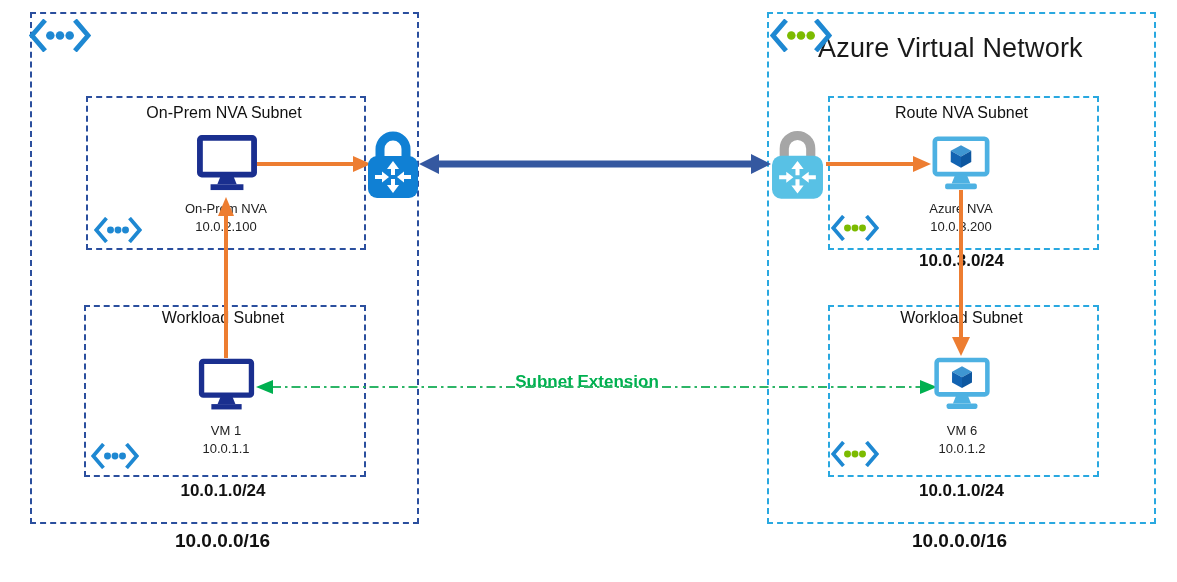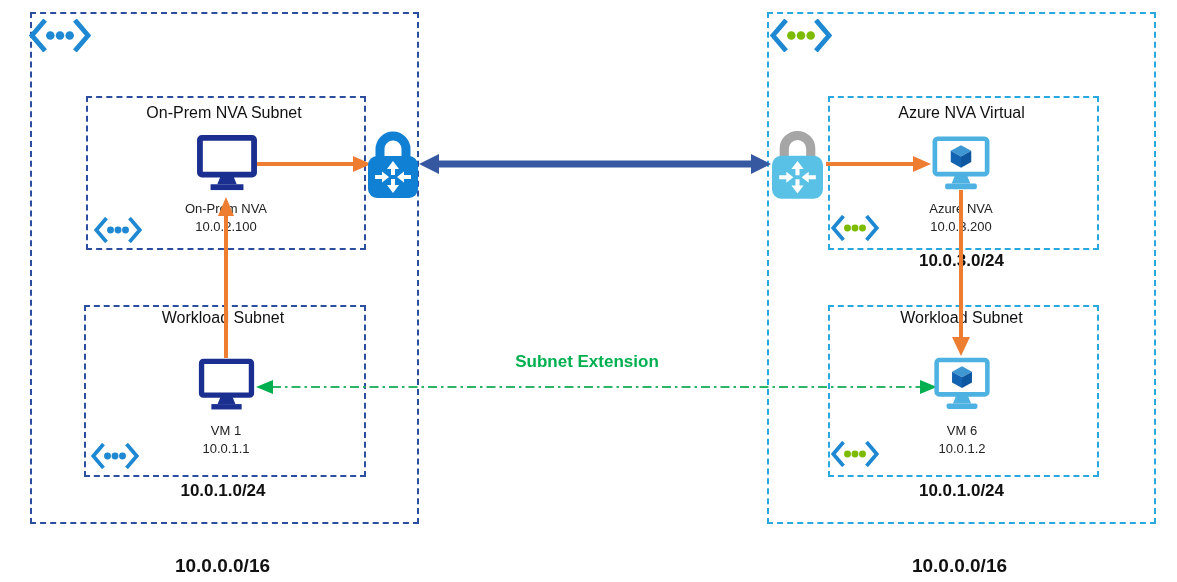--- a/index.html
+++ b/index.html
@@ -8,23 +8,23 @@
     font-family:"Liberation Sans",sans-serif;color:#1f1f1f;
   }
   .box{position:absolute;border:2px dashed;background:transparent;}
   .onprem-border{border-color:var(--onprem-border);}
   .azure-border{border-color:var(--azure-border);}
   .lbl{position:absolute;text-align:center;white-space:nowrap;}
   .net-title{font-size:27px;color:#1a1a1a;letter-spacing:0.2px;}
   .subnet-title{font-size:16px;font-weight:normal;color:#111;}
   .device-label{font-size:13px;color:#222;}
   .cidr{font-size:17px;font-weight:bold;color:#111;}
-  .cidr-big{font-size:19px;font-weight:bold;color:#111;margin-top:25px;}
+  .cidr-big{font-size:19px;font-weight:bold;color:#111;}
   .vpn-label{font-size:18px;font-weight:bold;color:var(--vpn-blue);}
-  .ext-label{font-size:17px;font-weight:bold;color:var(--green);}
+  .ext-label{font-size:17px;font-weight:bold;color:var(--green);margin-top:20px;}
   .icon{position:absolute;}
   svg{display:block;}
   
   .orange-line{stroke:var(--orange);stroke-width:4;}
   .orange-fill{fill:var(--orange);}
   .navy-line{stroke:var(--navy);stroke-width:7;}
   .navy-fill{fill:var(--navy);}
   .green-line{stroke:var(--green-line);stroke-width:2;stroke-dasharray:9 4 2.5 4;}
   .green-fill{fill:var(--green);}
   
@@ -50,23 +50,24 @@
 <div id="canvas">
 
   <div class="box onprem-border" style="left:30px;top:12px;width:385px;height:508px;"></div>
   <div class="box azure-border" style="left:767px;top:12px;width:385px;height:508px;"></div>
 
   <div class="box onprem-border" style="left:86px;top:96px;width:276px;height:150px;"></div>
   <div class="box onprem-border" style="left:84px;top:305px;width:278px;height:168px;"></div>
   <div class="box azure-border" style="left:828px;top:96px;width:267px;height:150px;"></div>
   <div class="box azure-border" style="left:828px;top:305px;width:267px;height:168px;"></div>
 
+  <div class="lbl net-title" style="left:818px;top:33px;">Azure Virtual Network</div>
 
   <div class="lbl subnet-title" style="left:86px;top:104px;width:276px;">On-Prem NVA Subnet</div>
-  <div class="lbl subnet-title" style="left:828px;top:104px;width:267px;">Azure NVA Virtual</div>
+  <div class="lbl subnet-title" style="left:828px;top:104px;width:267px;">Route NVA Subnet</div>
   <div class="lbl subnet-title" style="left:84px;top:309px;width:278px;">Workload Subnet</div>
   <div class="lbl subnet-title" style="left:828px;top:309px;width:267px;">Workload Subnet</div>
 
   <div class="lbl device-label" style="left:156px;top:201px;width:140px;">On-Prem NVA</div>
   <div class="lbl device-label" style="left:156px;top:219px;width:140px;">10.0.2.100</div>
   <div class="lbl device-label" style="left:156px;top:423px;width:140px;">VM 1</div>
   <div class="lbl device-label" style="left:156px;top:441px;width:140px;">10.0.1.1</div>
 
   <div class="lbl device-label" style="left:891px;top:201px;width:140px;">Azure NVA</div>
   <div class="lbl device-label" style="left:891px;top:219px;width:140px;">10.0.3.200</div>

